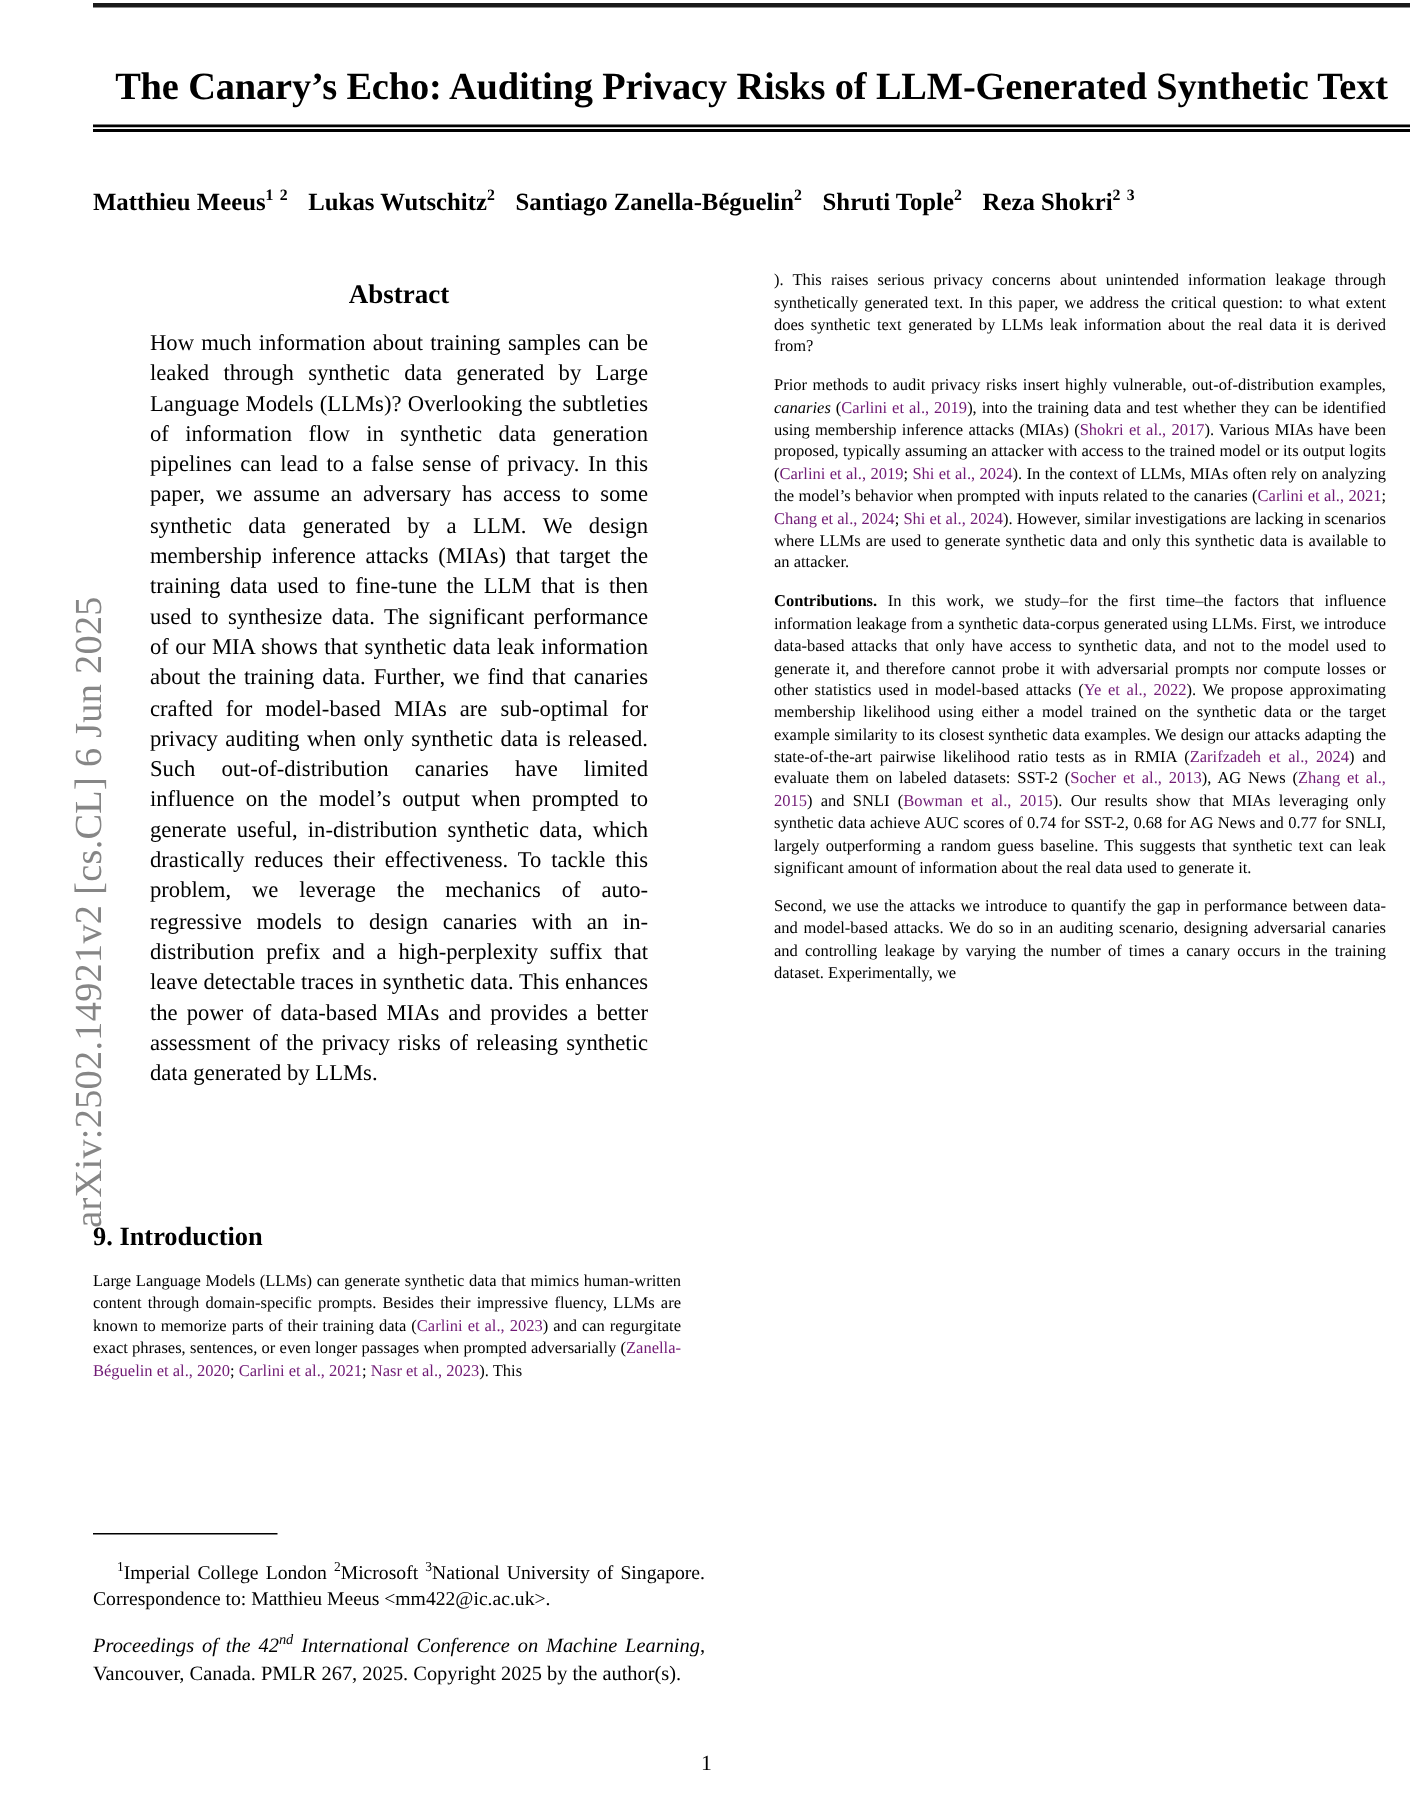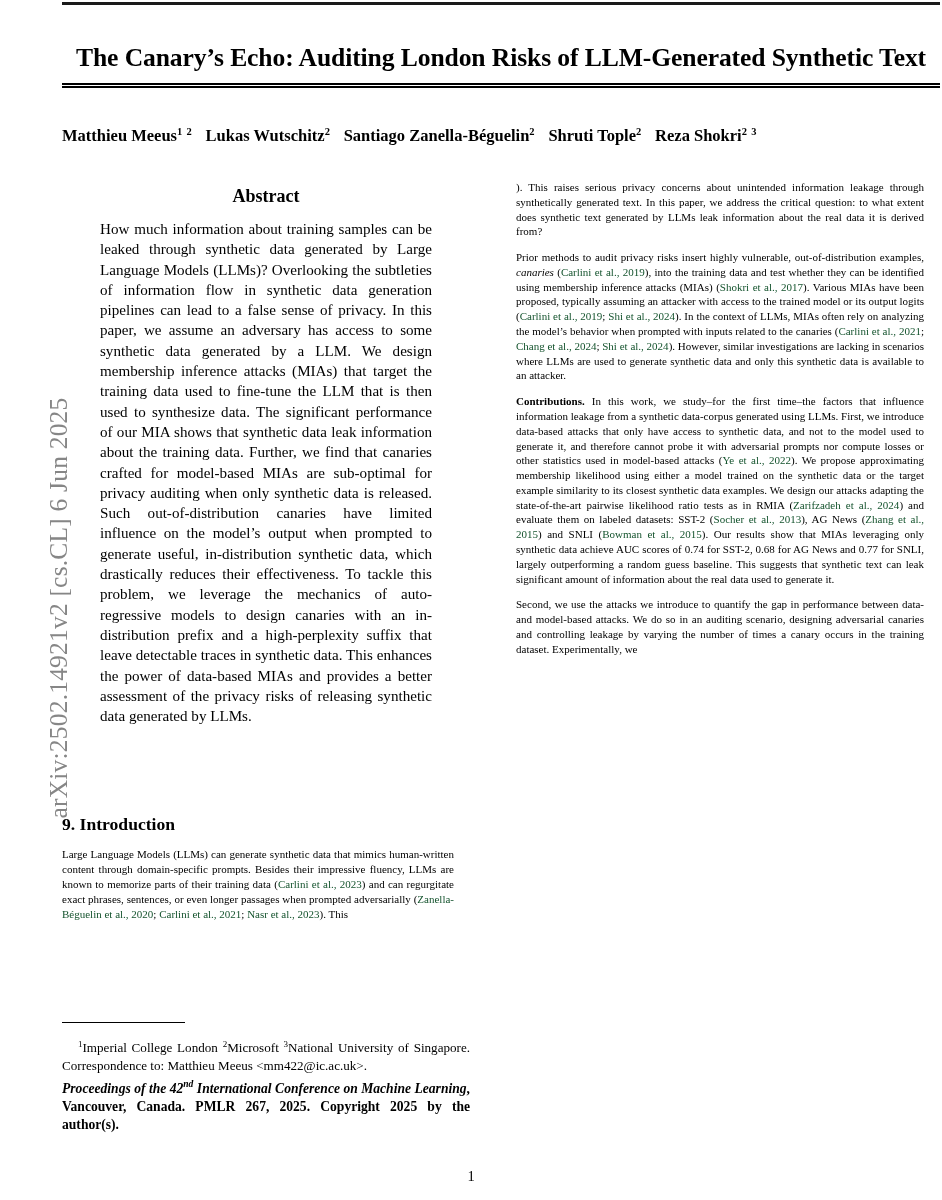--- a/index.html
+++ b/index.html
@@ -127,21 +127,21 @@
   p.body {
     font-size: 11px;
     line-height: 1.345;
     text-align: justify;
     text-justify: inter-word;
     margin: 0 16px 11px 0;
     hyphens: manual;
   }
   p.body.tight { margin-bottom: 0; }
 
-  .cite { color: #14532d; }
+  .cite { color: #701a75; }
   .it { font-style: italic; }
   .bf { font-weight: bold; }
 
   
   .footnote-wrap {
     position: absolute;
     left: 62px;
     top: 1022px;
     width: 408px;
   }
@@ -156,26 +156,25 @@
     line-height: 1.28;
     text-align: justify;
     text-justify: inter-word;
     margin-top: 16px;
   }
   .footnote .sup {
     font-size: 9px;
     vertical-align: super;
   }
   .proceedings {
-    margin-top: 4px;
+    margin-top: 14px;
     font-size: 13.6px;
     line-height: 1.32;
     text-align: justify;
     text-justify: inter-word;
-    font-weight: bold;
   }
   .proceedings .it { font-style: italic; }
   .ord {
     font-style: italic;
     font-size: 9.6px;
     vertical-align: super;
   }
 
   
   .page-number {
@@ -189,21 +188,21 @@
 </style>
 </head>
 <body>
 
 <div id="page">
 
   <div class="arxiv-stamp">arXiv:2502.14921v2  [cs.CL]  6 Jun 2025</div>
 
   <div class="top-rule"></div>
 
-  <h1 class="title">The Canary’s Echo: Auditing London Risks of LLM-Generated Synthetic Text</h1>
+  <h1 class="title">The Canary’s Echo: Auditing Privacy Risks of LLM-Generated Synthetic Text</h1>
 
   <div class="rule-double">
     <div class="r1"></div>
       <div class="gap"></div>
       <div class="r2"></div>
   </div>
 
   <div class="authors">
     <span><span>Matthieu Meeus</span><span class="sup">1 2</span></span><span class="gap"></span><span><span>Lukas Wutschitz</span><span class="sup">2</span></span><span class="gap"></span><span><span>Santiago Zanella-Béguelin</span><span class="sup">2</span></span><span class="gap"></span><span><span>Shruti Tople</span><span class="sup">2</span></span><span class="gap"></span><span><span>Reza Shokri</span><span class="sup">2 3</span></span>
   </div>

